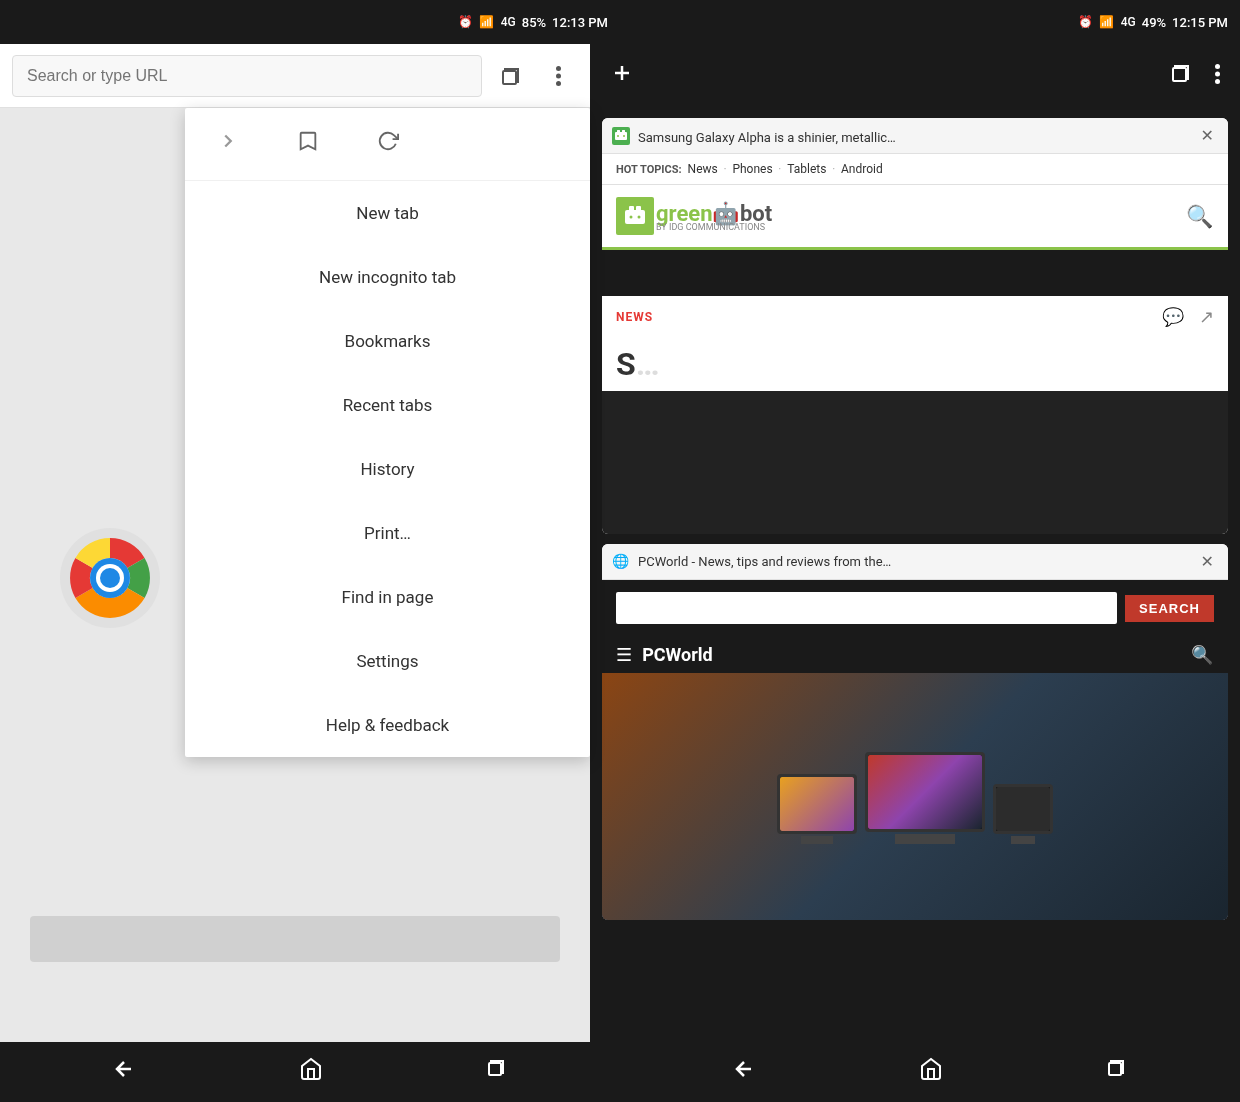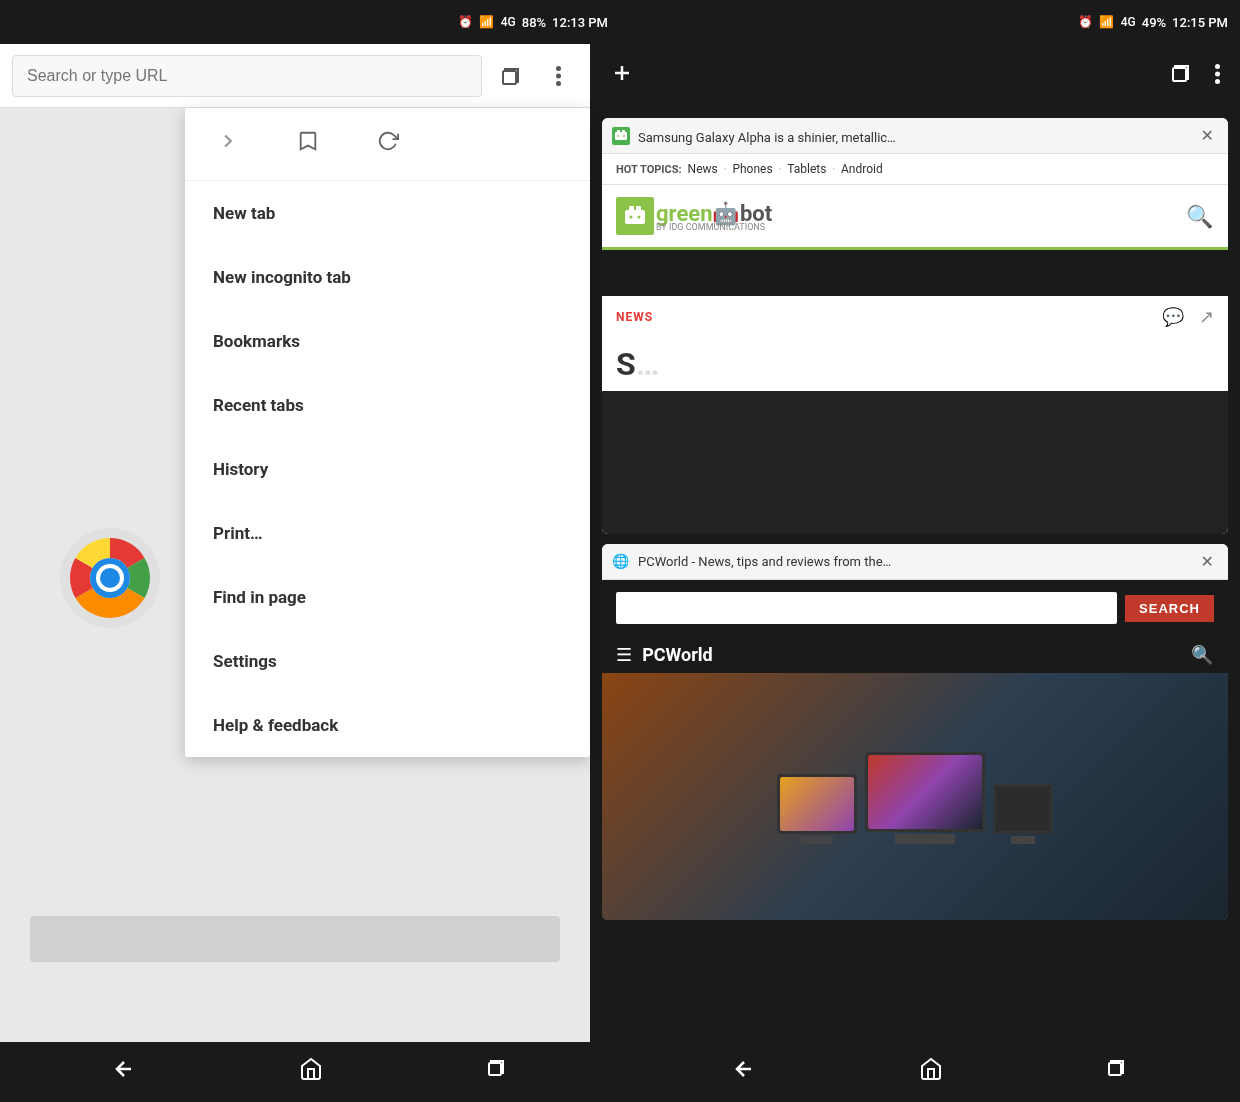--- a/index.html
+++ b/index.html
@@ -118,25 +118,24 @@
       padding: 4px;
     }
 
     .menu-item {
       padding: 22px 28px;
       font-size: 17px;
       color: #333;
       cursor: pointer;
       display: block;
       width: 100%;
-      text-align: left;
+      text-align: center;
       background: transparent;
       border: none;
       font-family: inherit;
-      font-weight: bold;
     }
 
     
     .chrome-logo-area {
       position: absolute;
       top: 420px;
       left: 60px;
     }
 
     .chrome-logo {
@@ -516,21 +515,21 @@
     }
   </style>
 </head>
 <body>
 
 <div class="status-bar">
   <div class="status-bar-left">
     <span class="status-icon">⏰</span>
     <span class="status-icon">📶</span>
     <span class="status-icon">4G</span>
-    <span>88%</span>
+    <span>85%</span>
     <span>12:13 PM</span>
   </div>
   <div class="status-bar-right">
     <span class="status-icon">⏰</span>
     <span class="status-icon">📶</span>
     <span class="status-icon">4G</span>
     <span>49%</span>
     <span>12:15 PM</span>
   </div>
 </div>

